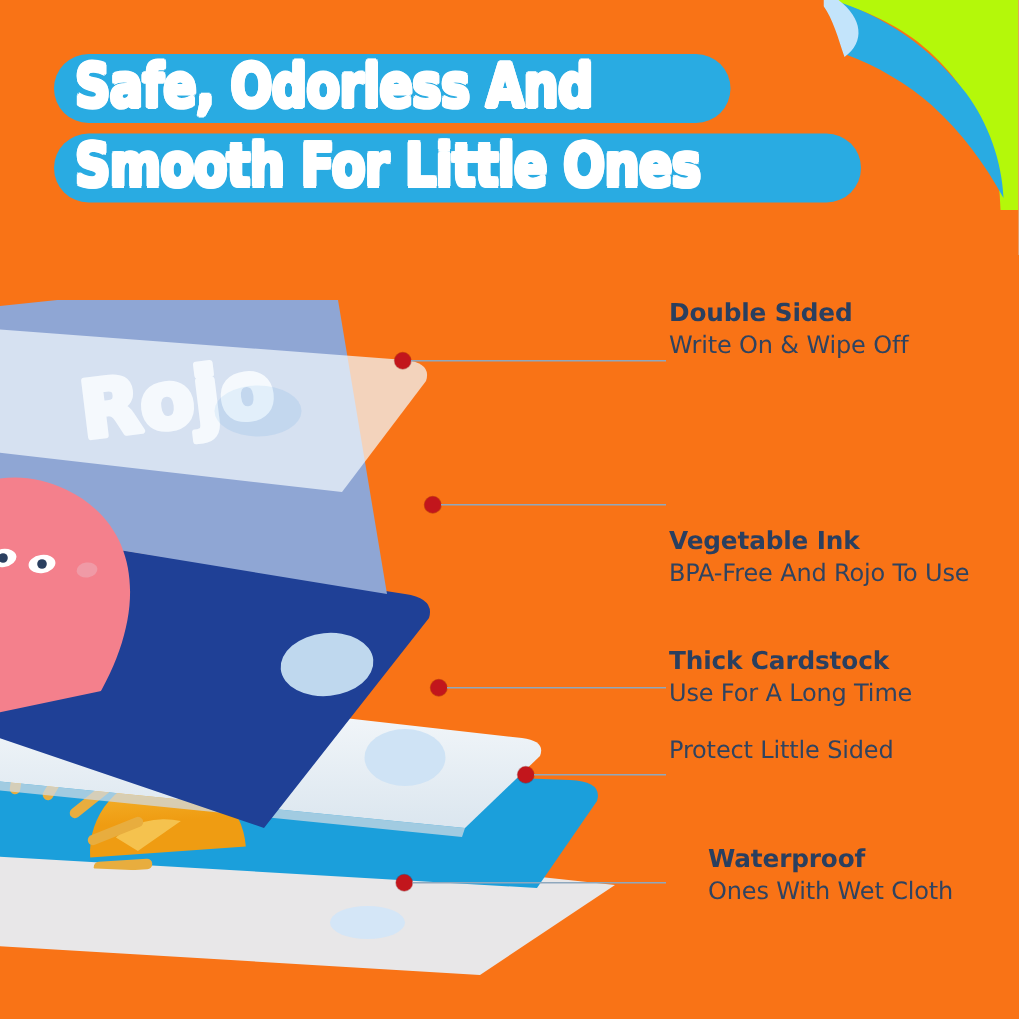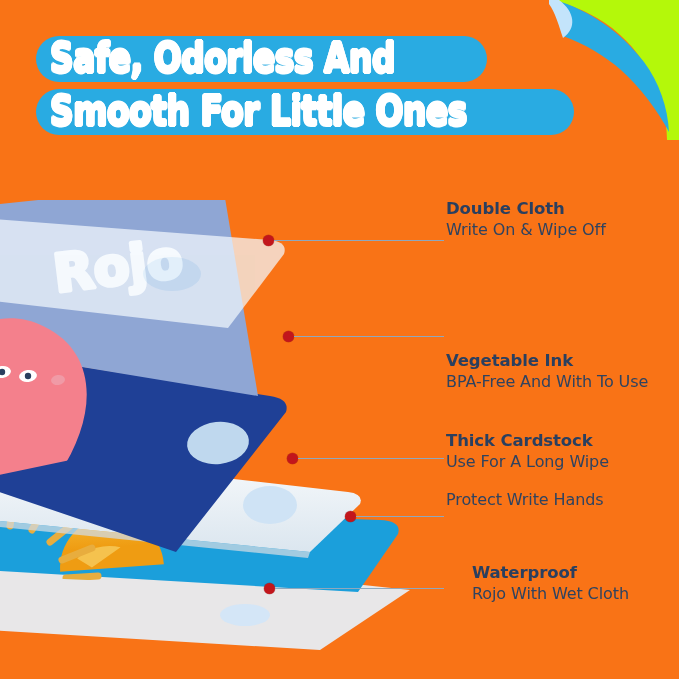--- a/index.html
+++ b/index.html
@@ -231,36 +231,36 @@
   <div class="dot" style="left:287px; top:453px;"></div>
   <div class="connector" style="left:298px; top:458px; width:146px;"></div>
 
   <div class="dot" style="left:345px; top:511px;"></div>
   <div class="connector" style="left:356px; top:516px; width:88px;"></div>
 
   <div class="dot" style="left:264px; top:583px;"></div>
   <div class="connector" style="left:275px; top:588px; width:169px;"></div>
 
   <div class="callout" style="left:446px; top:198px;">
-    <div class="callout-title">Double Cloth</div>
+    <div class="callout-title">Double Sided</div>
     <div class="callout-sub">Write On &amp; Wipe Off</div>
   </div>
 
   <div class="callout" style="left:446px; top:310px;margin-top:40px;">
     <div class="callout-title">Vegetable Ink</div>
-    <div class="callout-sub">BPA-Free And With To Use</div>
+    <div class="callout-sub">BPA-Free And Rojo To Use</div>
   </div>
 
   <div class="callout" style="left:446px; top:430px;">
     <div class="callout-title">Thick Cardstock</div>
-    <div class="callout-sub">Use For A Long Wipe</div>
+    <div class="callout-sub">Use For A Long Time</div>
   </div>
 
   <div class="callout" style="left:446px; top:489px;">
-    <div class="callout-sub">Protect Write Hands</div>
+    <div class="callout-sub">Protect Little Sided</div>
   </div>
 
   <div class="callout" style="left:472px; top:562px;">
     <div class="callout-title">Waterproof</div>
-    <div class="callout-sub">Rojo With Wet Cloth</div>
+    <div class="callout-sub">Ones With Wet Cloth</div>
   </div>
 
 </div>
 
 </body></html>

